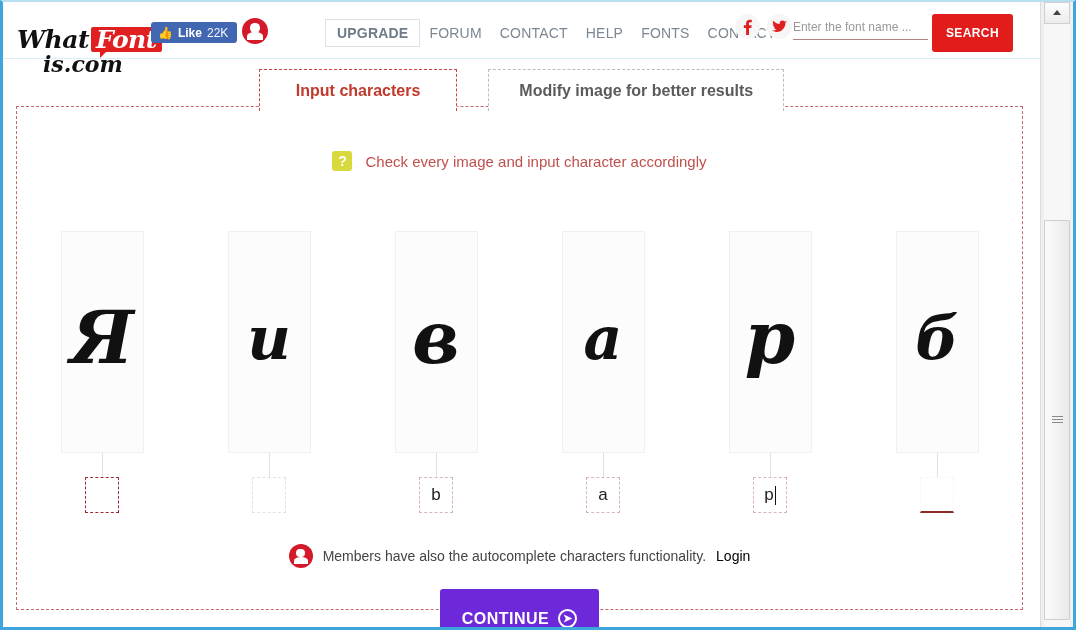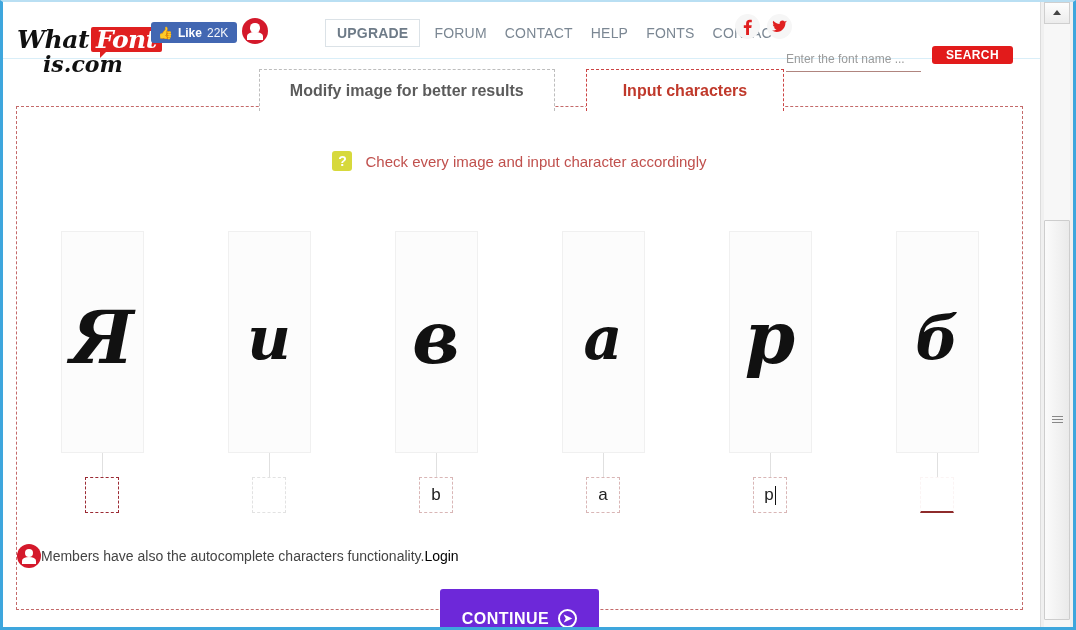--- a/index.html
+++ b/index.html
@@ -126,52 +126,52 @@
 
   #main-nav {
     position: absolute; left: 322px; top: 17px;
     display: flex; align-items: center; gap: 0;
     font-size: 14px; color: #7b8793;
   }
   #main-nav .item { padding: 3px 9px; white-space: nowrap; letter-spacing: .2px; }
   #main-nav .upgrade {
     color: #6e7b88; font-weight: bold;
     border: 1px solid #dbe2e7;
-    padding: 5px 11px; margin-right: 5px;
+    padding: 5px 11px; 
   }
 
   #social {
     position: absolute; right: 248px; top: 12px;
     display: flex; gap: 7px;
   }
   #social .s {
     width: 25px; height: 25px; border-radius: 50%;
     background: #f6f6f6;
     display: flex; align-items: center; justify-content: center;
     color: #e02020; font-size: 14px; font-weight: bold;
   }
   #social .s svg { display:block; }
 
   #search-wrap {
     position: absolute; right: 27px; top: 12px;
-    display: flex; align-items: flex-start; gap: 11px; margin-top: 32px;
+    display: flex; align-items: flex-start; gap: 4px;
   }
   #search-input {
     width: 135px; height: 26px;
     border: none; border-bottom: 1px solid #b0857f;
     font-size: 12px; color: #6d6d6d;
     background: transparent;
     outline: none;
     font-family: "Liberation Sans", sans-serif;
   }
   #search-input::placeholder { color: #9a9a9a; }
   #search-btn {
     background: #e21b1b; color: #fff;
     border: none; border-radius: 3px;
-    height: 18px; padding: 0 14px;
+    height: 38px; padding: 0 14px;
     font-size: 12px; font-weight: bold;
     letter-spacing: .4px;
     font-family: "Liberation Sans", sans-serif;
     cursor: pointer;
   }
 
   
   #tabs {
     position: absolute; left: 0; right: 0; top: 67px;
     display: flex; justify-content: center; gap: 31px;
@@ -277,21 +277,21 @@
   .input-box .caret-bar {
     display: inline-block;
     width: 1px; height: 19px;
     background: #111;
     margin-left: 1px;
   }
 
   
   #members-row {
     position: absolute; left: 0; right: 0; top: 437px;
-    display: flex; align-items: center; justify-content: flex-start; 
+    display: flex; align-items: center; justify-content: center; gap: 10px;
     font-size: 14px; color: #444;
   }
   #members-avatar { width: 24px; height: 24px; }
   #login-link { color: #000000; text-decoration: none; }
 
   
   #continue-wrap {
     position: absolute; left: 0; right: 0; top: 482px;
     display: flex; justify-content: center;
   }
@@ -362,22 +362,22 @@
       </div>
 
       <div id="search-wrap">
         <input id="search-input" type="text" placeholder="Enter the font name ..." style="">
         <button id="search-btn">SEARCH</button>
       </div>
 
     </div>
 
     <div id="tabs">
+      <div class="tab active">Input characters</div>
       <div class="tab">Modify image for better results</div>
-      <div class="tab active">Input characters</div>
     </div>
 
     <div id="panel">
 
       <div id="heading-row">
         <div id="q-badge">?</div>
         <div id="heading-text">Check every image and input character accordingly</div>
       </div>
 
 

